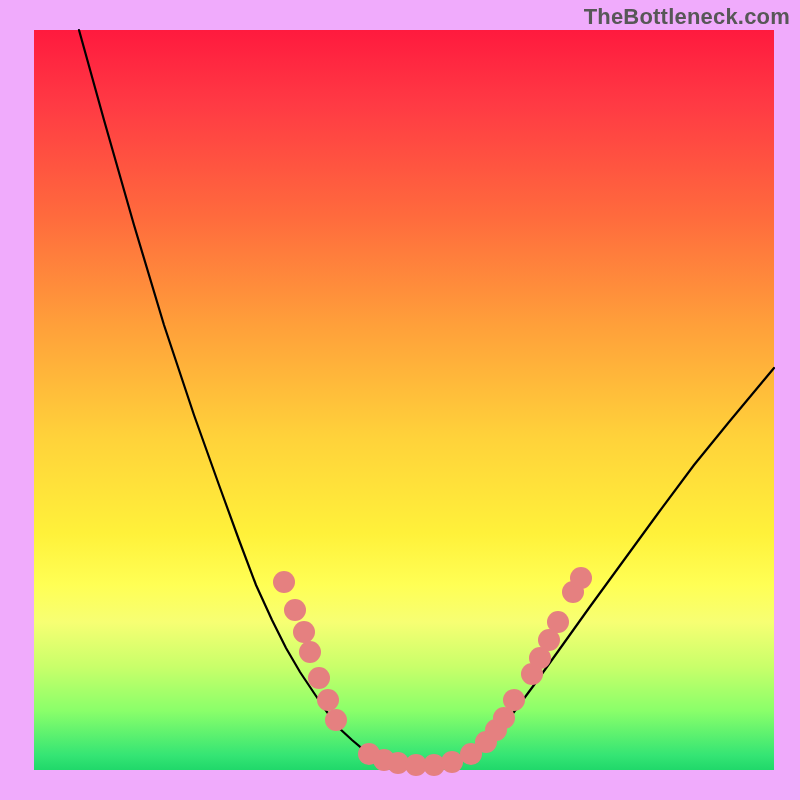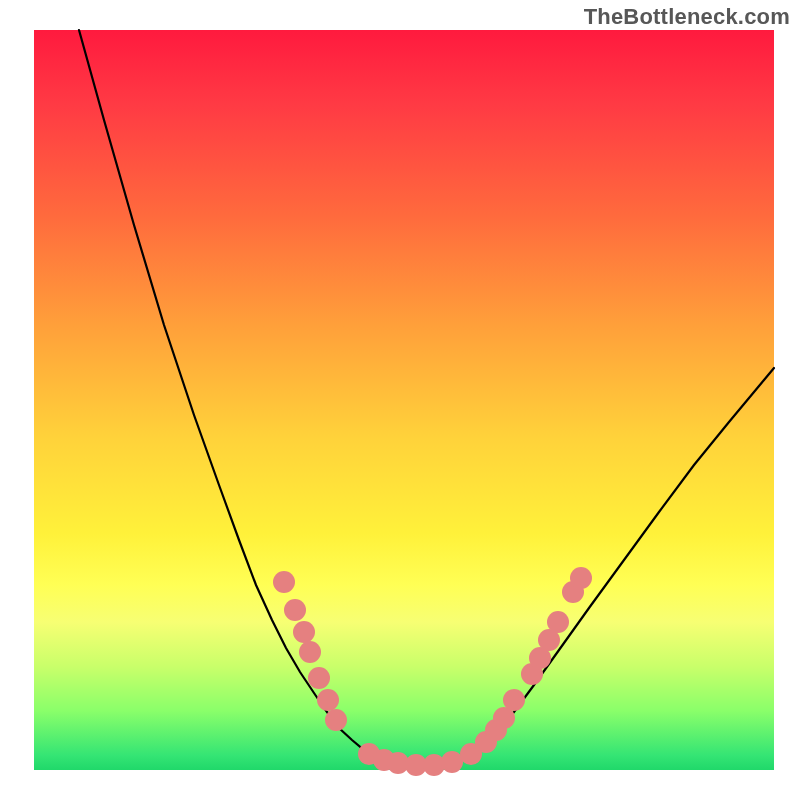--- a/index.html
+++ b/index.html
@@ -8,21 +8,21 @@
     width: 800px;
     height: 800px;
     overflow: hidden;
     background: #000;
     font-family: Arial, Helvetica, sans-serif;
   }
   .frame {
     position: relative;
     width: 800px;
     height: 800px;
-    background: #ffffff;
+    background: #f0abfc;
   }
   .watermark {
     position: absolute;
     top: 4px;
     right: 10px;
     color: #575757;
     font-size: 22px;
     font-weight: 600;
     letter-spacing: 0.2px;
     z-index: 50;

